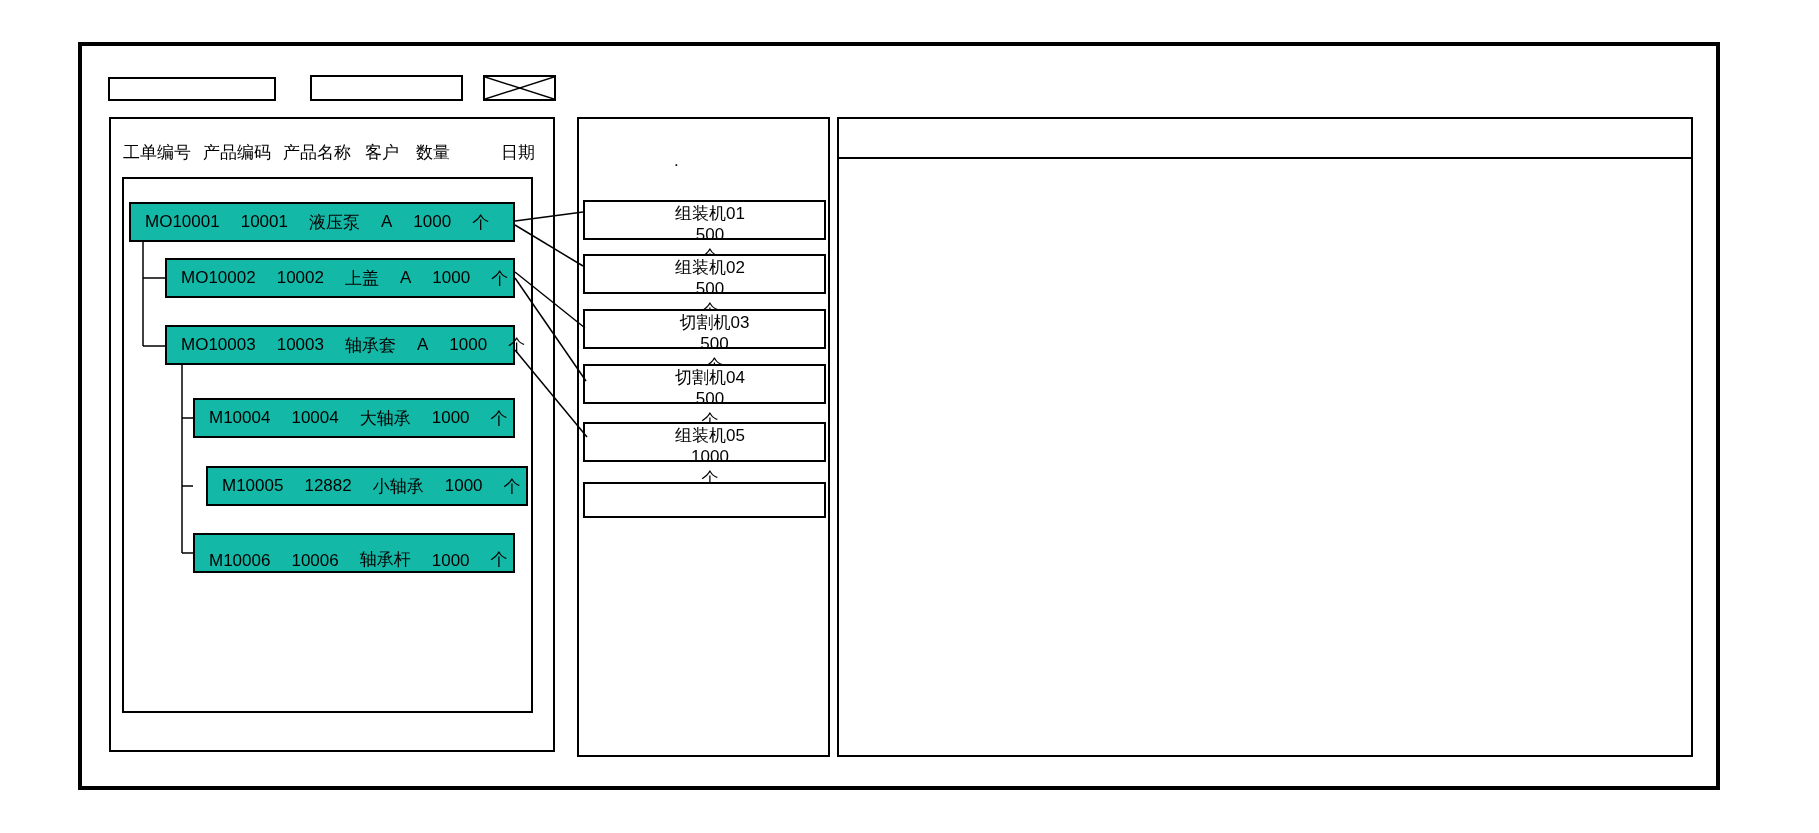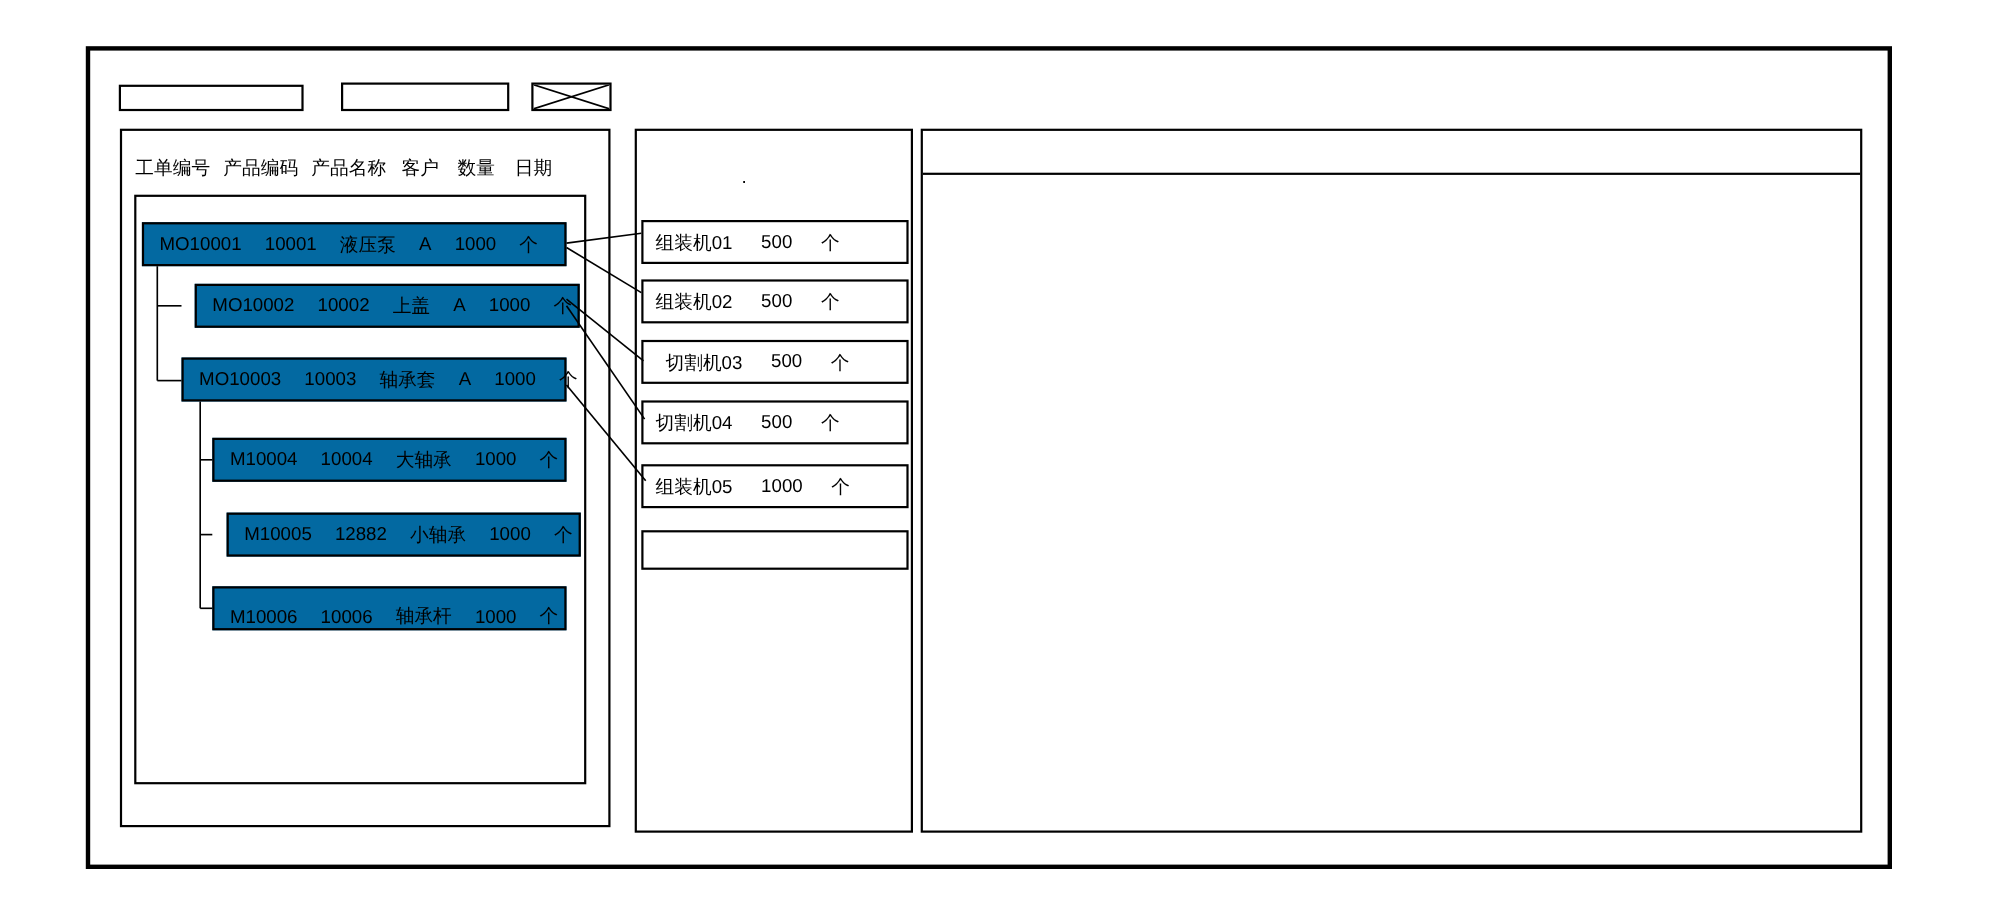--- a/index.html
+++ b/index.html
@@ -35,39 +35,39 @@
     border-top: 2px solid #000000;
   }
 
   .col-label {
     position: absolute; top: 144px; font-size: 17px; line-height: 18px;
     white-space: nowrap; font-weight: 400;
   }
   .tree-box { left: 122px; top: 177px; width: 411px; height: 536px; }
 
   .node {
-    border: 2px solid #000000; background: #0369a1;
+    border: 2px solid #000000; background: #14b8a6;
     display: flex; align-items: center;
     font-size: 17px; white-space: nowrap;
     padding-left: 14px; column-gap: 21px;
     height: 40px;
   }
   .n1 { left: 129px; top: 202px; width: 386px; }
-  .n2 { left: 165px; top: 258px; width: 350px; margin-left: 12px; }
+  .n2 { left: 165px; top: 258px; width: 350px; }
   .n3 { left: 165px; top: 325px; width: 350px; }
   .n4 { left: 193px; top: 398px; width: 322px; }
   .n5 { left: 206px; top: 466px; width: 322px; text-align: right; }
   .n6 { left: 193px; top: 533px; width: 322px; align-items: flex-end; }
 
   .machine {
     border: 2px solid #000000; background: #ffffff;
     display: flex; align-items: center;
     font-size: 17px; white-space: nowrap;
     padding-left: 11px; column-gap: 26px;
-    left: 583px; width: 243px; height: 40px;
+    left: 583px; width: 243px; height: 40px; flex-direction: column;
   }
   .m1 { top: 200px; }
   .m2 { top: 254px; align-items: center; }
   .m3 { top: 309px; padding-left: 20px; }
   .m4 { top: 364px; }
   .m5 { top: 422px; }
   .m6 { top: 482px; height: 36px; }
 
   .stray { left: 674px; top: 152px; font-size: 17px; line-height: 17px; }
 
@@ -90,21 +90,21 @@
     </svg>
   </div>
 
   <div class="abs thinbox left-panel"></div>
 
   <span class="col-label" style="left:123px">工单编号</span>
   <span class="col-label" style="left:203px">产品编码</span>
   <span class="col-label" style="left:283px">产品名称</span>
   <span class="col-label" style="left:365px">客户</span>
   <span class="col-label" style="left:416px">数量</span>
-  <span class="col-label" style="left:468px">日期</span>
+  <span class="col-label" style="left:501px">日期</span>
 
   <div class="abs thinbox tree-box"></div>
 
   <div class="abs node n1">
     <span>MO10001</span>
     <span>10001</span>
     <span>液压泵</span>
     <span>A</span>
     <span>1000</span>
     <span>个</span>

